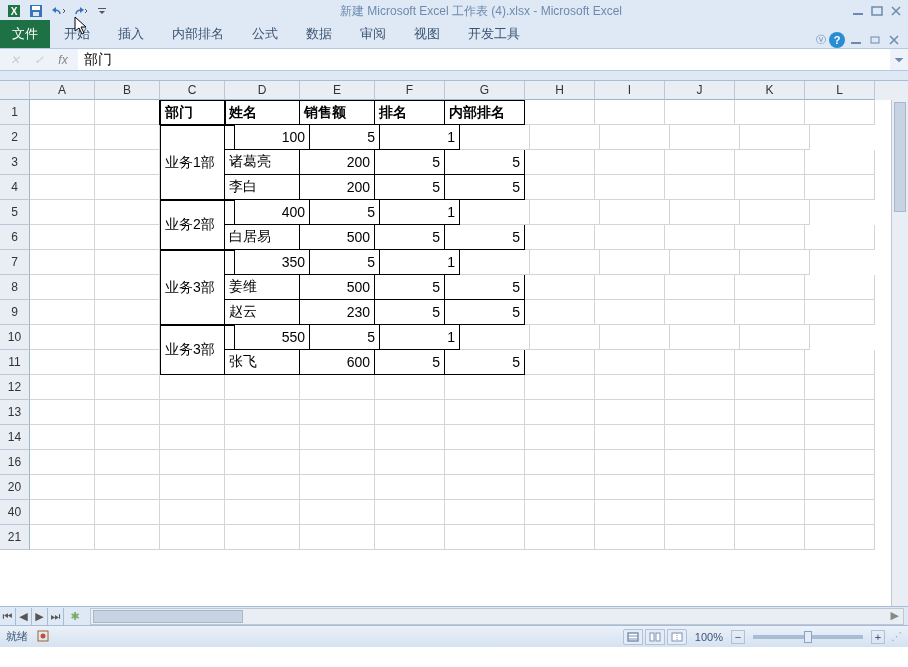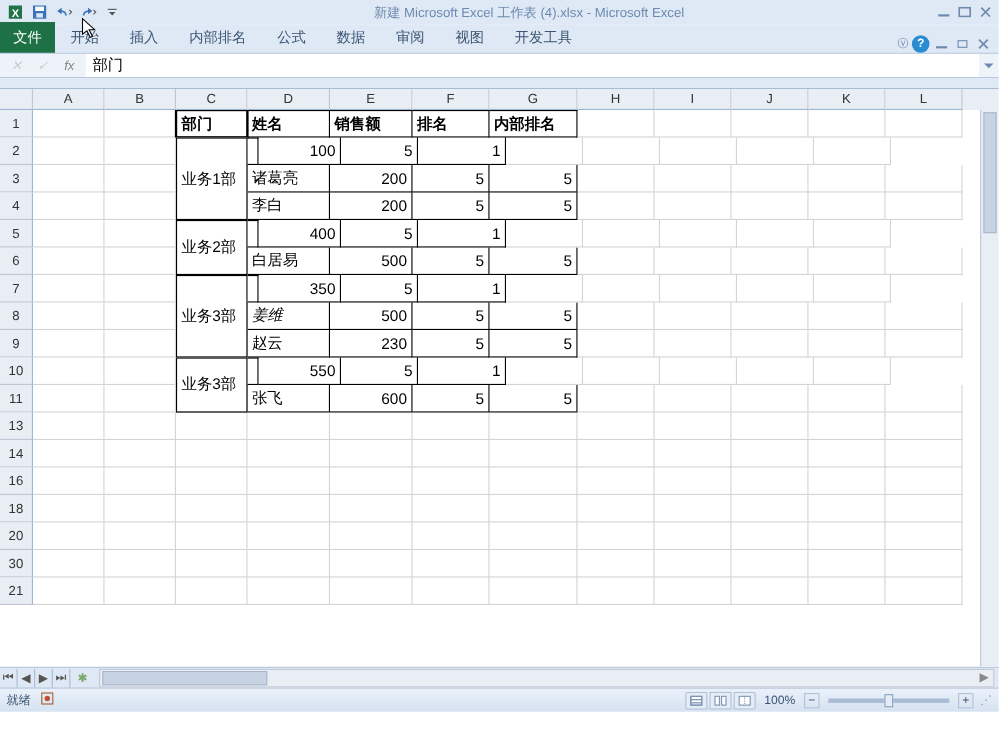--- a/index.html
+++ b/index.html
@@ -302,21 +302,21 @@
         <div class="cell" style="width: 70px;"></div>
         <div class="cell" style="width: 70px;"></div>
         <div class="cell" style="width: 70px;"></div>
         <div class="cell" style="width: 70px;"></div>
       </div>
       <div class="row">
         <div class="row-h">8</div>
         <div class="cell" style="width: 65px;"></div>
         <div class="cell" style="width: 65px;"></div>
         <div class="cell b-lef b-rig" style="width: 65px;"></div>
-        <div class="cell b-bot b-rig" style="width: 75px; font-style: italic;">姜维</div>
+        <div class="cell b-bot b-rig" style="width: 75px;">姜维</div>
         <div class="cell num b-bot b-rig" style="width: 75px;">500</div>
         <div class="cell num b-bot b-rig" style="width: 70px;">5</div>
         <div class="cell num b-bot b-rig" style="width: 80px;">5</div>
         <div class="cell" style="width: 70px;"></div>
         <div class="cell" style="width: 70px;"></div>
         <div class="cell" style="width: 70px;"></div>
         <div class="cell" style="width: 70px;"></div>
         <div class="cell" style="width: 70px;"></div>
       </div>
       <div class="row">
@@ -358,20 +358,35 @@
         <div class="cell num b-bot b-rig" style="width: 75px;">600</div>
         <div class="cell num b-bot b-rig" style="width: 70px;">5</div>
         <div class="cell num b-bot b-rig" style="width: 80px;">5</div>
         <div class="cell" style="width: 70px;"></div>
         <div class="cell" style="width: 70px;"></div>
         <div class="cell" style="width: 70px;"></div>
         <div class="cell" style="width: 70px;"></div>
         <div class="cell" style="width: 70px;"></div>
       </div>
       <div class="row">
+        <div class="row-h">12</div>
+        <div class="cell" style="width: 65px;"></div>
+        <div class="cell" style="width: 65px;"></div>
+        <div class="cell" style="width: 65px;"></div>
+        <div class="cell" style="width: 75px;"></div>
+        <div class="cell" style="width: 75px;"></div>
+        <div class="cell" style="width: 70px;"></div>
+        <div class="cell" style="width: 80px;"></div>
+        <div class="cell" style="width: 70px;"></div>
+        <div class="cell" style="width: 70px;"></div>
+        <div class="cell" style="width: 70px;"></div>
+        <div class="cell" style="width: 70px;"></div>
+        <div class="cell" style="width: 70px;"></div>
+      </div>
+      <div class="row">
         <div class="row-h">13</div>
         <div class="cell" style="width: 65px;"></div>
         <div class="cell" style="width: 65px;"></div>
         <div class="cell" style="width: 65px;"></div>
         <div class="cell" style="width: 75px;"></div>
         <div class="cell" style="width: 75px;"></div>
         <div class="cell" style="width: 70px;"></div>
         <div class="cell" style="width: 80px;"></div>
         <div class="cell" style="width: 70px;"></div>
         <div class="cell" style="width: 70px;"></div>
@@ -403,51 +418,36 @@
         <div class="cell" style="width: 75px;"></div>
         <div class="cell" style="width: 70px;"></div>
         <div class="cell" style="width: 80px;"></div>
         <div class="cell" style="width: 70px;"></div>
         <div class="cell" style="width: 70px;"></div>
         <div class="cell" style="width: 70px;"></div>
         <div class="cell" style="width: 70px;"></div>
         <div class="cell" style="width: 70px;"></div>
       </div>
       <div class="row">
-        <div class="row-h">18</div>
-        <div class="cell" style="width: 65px;"></div>
-        <div class="cell" style="width: 65px;"></div>
-        <div class="cell" style="width: 65px;"></div>
-        <div class="cell" style="width: 75px;"></div>
-        <div class="cell" style="width: 75px;"></div>
-        <div class="cell" style="width: 70px;"></div>
-        <div class="cell" style="width: 80px;"></div>
-        <div class="cell" style="width: 70px;"></div>
-        <div class="cell" style="width: 70px;"></div>
-        <div class="cell" style="width: 70px;"></div>
-        <div class="cell" style="width: 70px;"></div>
-        <div class="cell" style="width: 70px;"></div>
-      </div>
-      <div class="row">
         <div class="row-h">20</div>
         <div class="cell" style="width: 65px;"></div>
         <div class="cell" style="width: 65px;"></div>
         <div class="cell" style="width: 65px;"></div>
         <div class="cell" style="width: 75px;"></div>
         <div class="cell" style="width: 75px;"></div>
         <div class="cell" style="width: 70px;"></div>
         <div class="cell" style="width: 80px;"></div>
         <div class="cell" style="width: 70px;"></div>
         <div class="cell" style="width: 70px;"></div>
         <div class="cell" style="width: 70px;"></div>
         <div class="cell" style="width: 70px;"></div>
         <div class="cell" style="width: 70px;"></div>
       </div>
       <div class="row">
-        <div class="row-h">30</div>
+        <div class="row-h">40</div>
         <div class="cell" style="width: 65px;"></div>
         <div class="cell" style="width: 65px;"></div>
         <div class="cell" style="width: 65px;"></div>
         <div class="cell" style="width: 75px;"></div>
         <div class="cell" style="width: 75px;"></div>
         <div class="cell" style="width: 70px;"></div>
         <div class="cell" style="width: 80px;"></div>
         <div class="cell" style="width: 70px;"></div>
         <div class="cell" style="width: 70px;"></div>
         <div class="cell" style="width: 70px;"></div>

